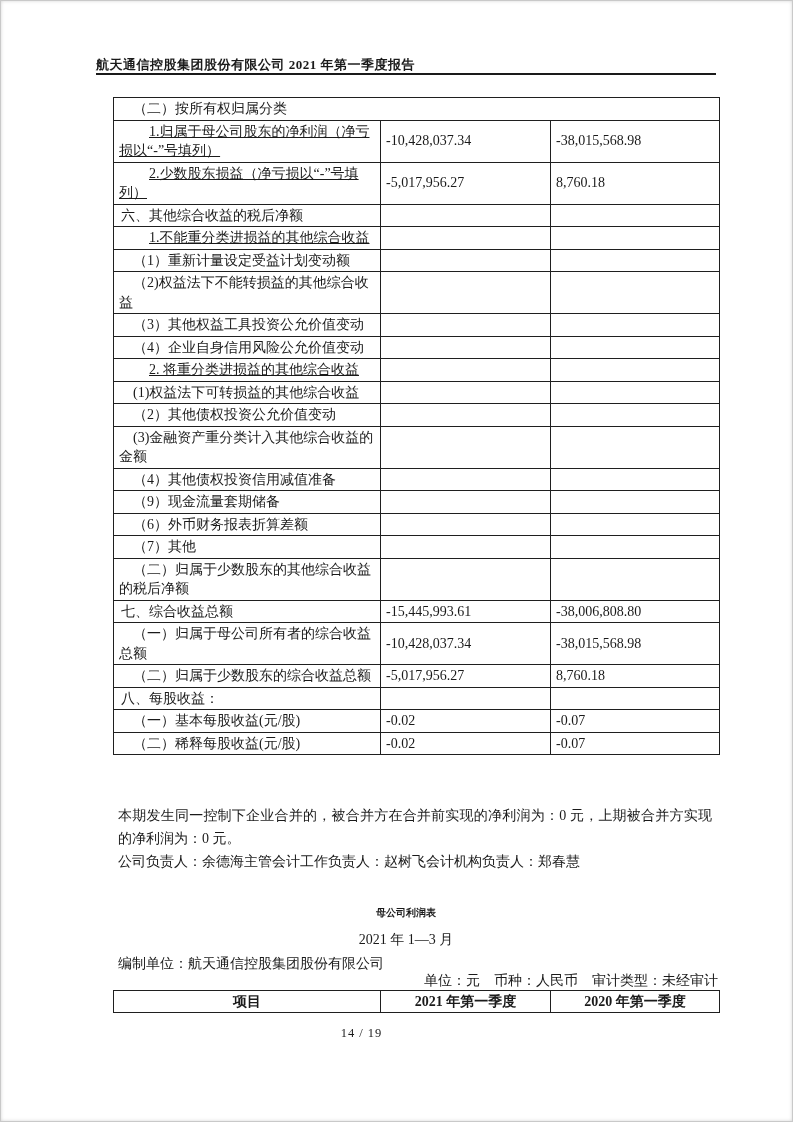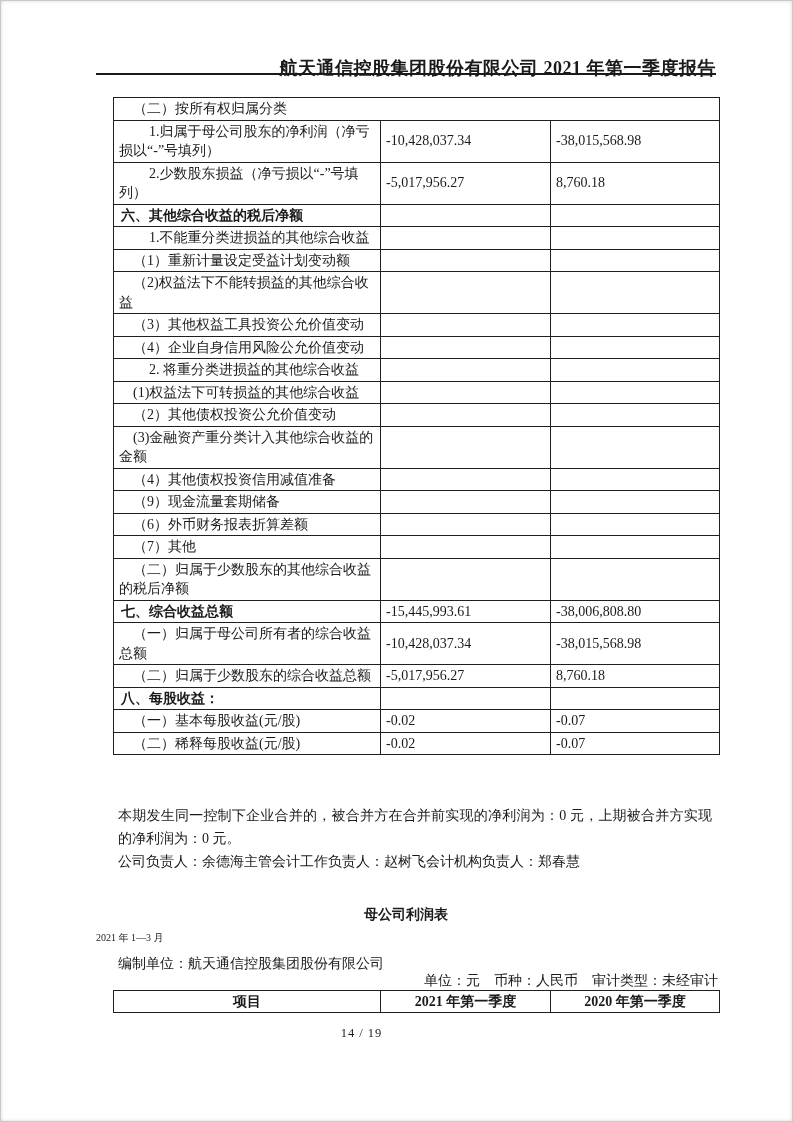--- a/index.html
+++ b/index.html
@@ -8,21 +8,21 @@
     background:#ffffff;
     font-family:"Liberation Serif","DejaVu Serif",serif;
     color:#1a1a1a;
     position:relative;
     box-shadow:inset 0 0 0 1px #c9c9c9, inset 0 0 4px #bfbfbf;
     overflow:hidden;
   }
   .page{position:absolute;inset:0;}
   .header-title{
     position:absolute;top:56px;left:96px;width:620px;
-    text-align:right;font-size:18px;font-weight:bold;letter-spacing:.5px;
+    text-align:left;font-size:13px;font-weight:bold;letter-spacing:.5px;
   }
   .header-rule{
     position:absolute;top:73px;left:96px;width:620px;height:2px;background:#1a1a1a;
   }
   table.fin{
     position:absolute;left:113px;width:606px;
     border-collapse:collapse;table-layout:fixed;
     font-size:14px;
   }
   table.t1{top:97px;}
@@ -31,37 +31,37 @@
     border:1.5px solid #1f1f1f;
     padding:1px 5px;
     line-height:19.5px;
     vertical-align:middle;
     overflow:hidden;
   }
   td.lbl{text-align:left;word-break:break-all;margin-top:34px;}
   td.num{font-variant-numeric:tabular-nums;}
   .ind0{text-indent:2px;}
   .ind1{text-indent:14px;}
-  .ind2{text-indent:30px;}
-  .bold{font-weight:bold;}
+  .ind2{text-indent:30px;text-decoration:underline;}
+  .bold{font-weight:normal;}
   table.t2 th{
     font-weight:bold;text-align:center;line-height:19px;padding:1px 4px;
   }
   .notes{
     position:absolute;top:804px;left:118px;width:594px;
     font-size:14px;line-height:23px;text-align:justify;
   }
   .notes p{margin:0;}
   .sec2-title{
     position:absolute;top:906px;left:96px;width:620px;
-    text-align:center;font-size:14px;font-weight:bold;
+    text-align:center;font-size:10px;font-weight:bold;
   }
   .sec2-period{
     position:absolute;top:931px;left:96px;width:620px;
-    text-align:left;font-size:10px;
+    text-align:center;font-size:14px;
   }
   .sec2-prepared{
     position:absolute;top:955px;left:118px;font-size:14px;
   }
   .sec2-meta{
     position:absolute;top:972px;right:75px;font-size:14px;
   }
   .page-footer{
     position:absolute;top:1026px;left:0;width:723px;
     text-align:center;font-size:12.5px;letter-spacing:1px;

